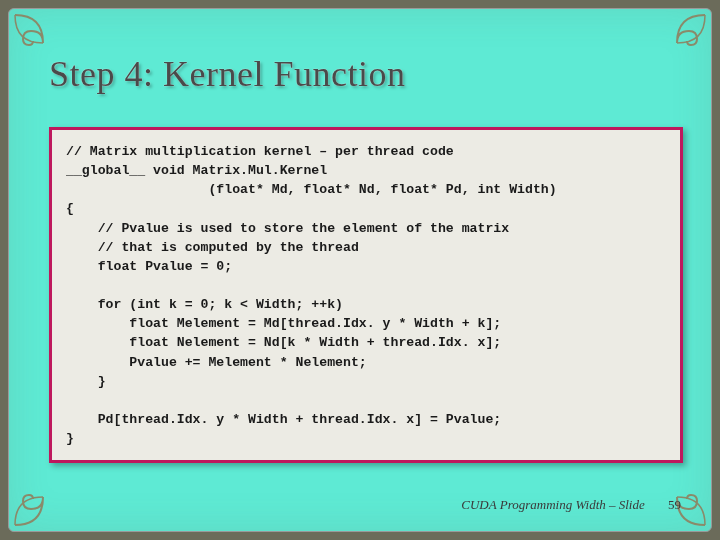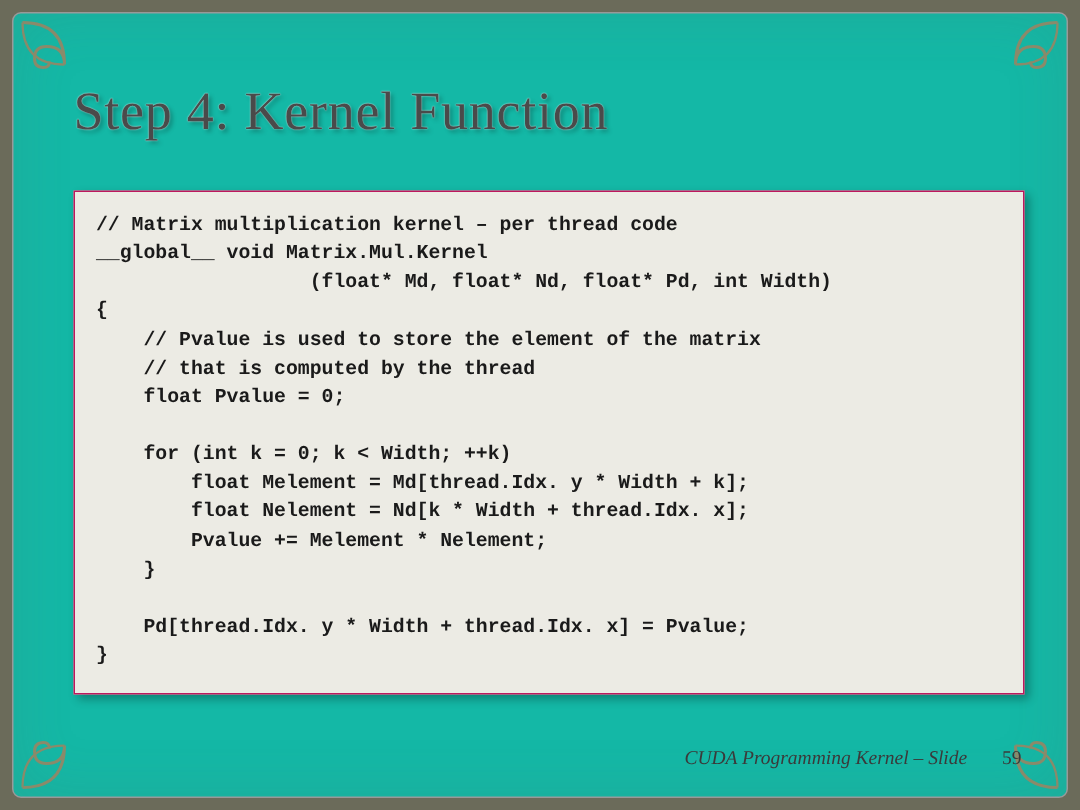--- a/index.html
+++ b/index.html
@@ -5,21 +5,21 @@
   * { margin: 0; padding: 0; box-sizing: border-box; }
   html, body { width: 720px; height: 540px; overflow: hidden; }
   body {
     background: #6b6b5a;
     font-family: Georgia, 'Times New Roman', serif;
     position: relative;
   }
   .slide-frame {
     position: absolute;
     top: 8px; left: 8px; right: 8px; bottom: 8px;
-    background: #14b8a6;
+    background: #5eead4;
     border-radius: 6px;
     border: 1px solid #999;
     box-shadow: inset 0 0 40px rgba(100,100,80,0.15);
   }
   .corner-swirl {
     position: absolute;
     width: 60px; height: 60px;
     pointer-events: none;
   }
   .corner-swirl svg { width: 100%; height: 100%; }
@@ -38,21 +38,21 @@
     letter-spacing: 0.5px;
     text-shadow: 2px 2px 3px rgba(0,0,0,0.25), 0 0 1px #fff;
   }
   .code-box {
     position: absolute;
     top: 118px;
     left: 40px;
     right: 28px;
     bottom: 68px;
     background: #ecebe4;
-    border: 1px solid #be185d;
+    border: 3px solid #be185d;
     box-shadow: 3px 3px 6px rgba(0,0,0,0.3);
     padding: 12px 14px;
     font-family: "Courier New", monospace;
     font-size: 13.2px;
     line-height: 1.45;
     color: #1a1a1a;
     font-weight: bold;
     white-space: pre;
     overflow: hidden;
   }
@@ -110,17 +110,17 @@
     for (int k = 0; k &lt; Width; ++k)
         float Melement = Md[thread.Idx. y * Width + k];
         float Nelement = Nd[k * Width + thread.Idx. x];
         Pvalue += Melement * Nelement;
     }
 
     Pd[thread.Idx. y * Width + thread.Idx. x] = Pvalue;
 }</pre>
 
   <div class="footer">
-    <span>CUDA Programming Kernel – Slide</span>
+    <span>CUDA Programming Width – Slide</span>
     <span class="num">59</span>
   </div>
 
 </div>
 
 </body></html>

